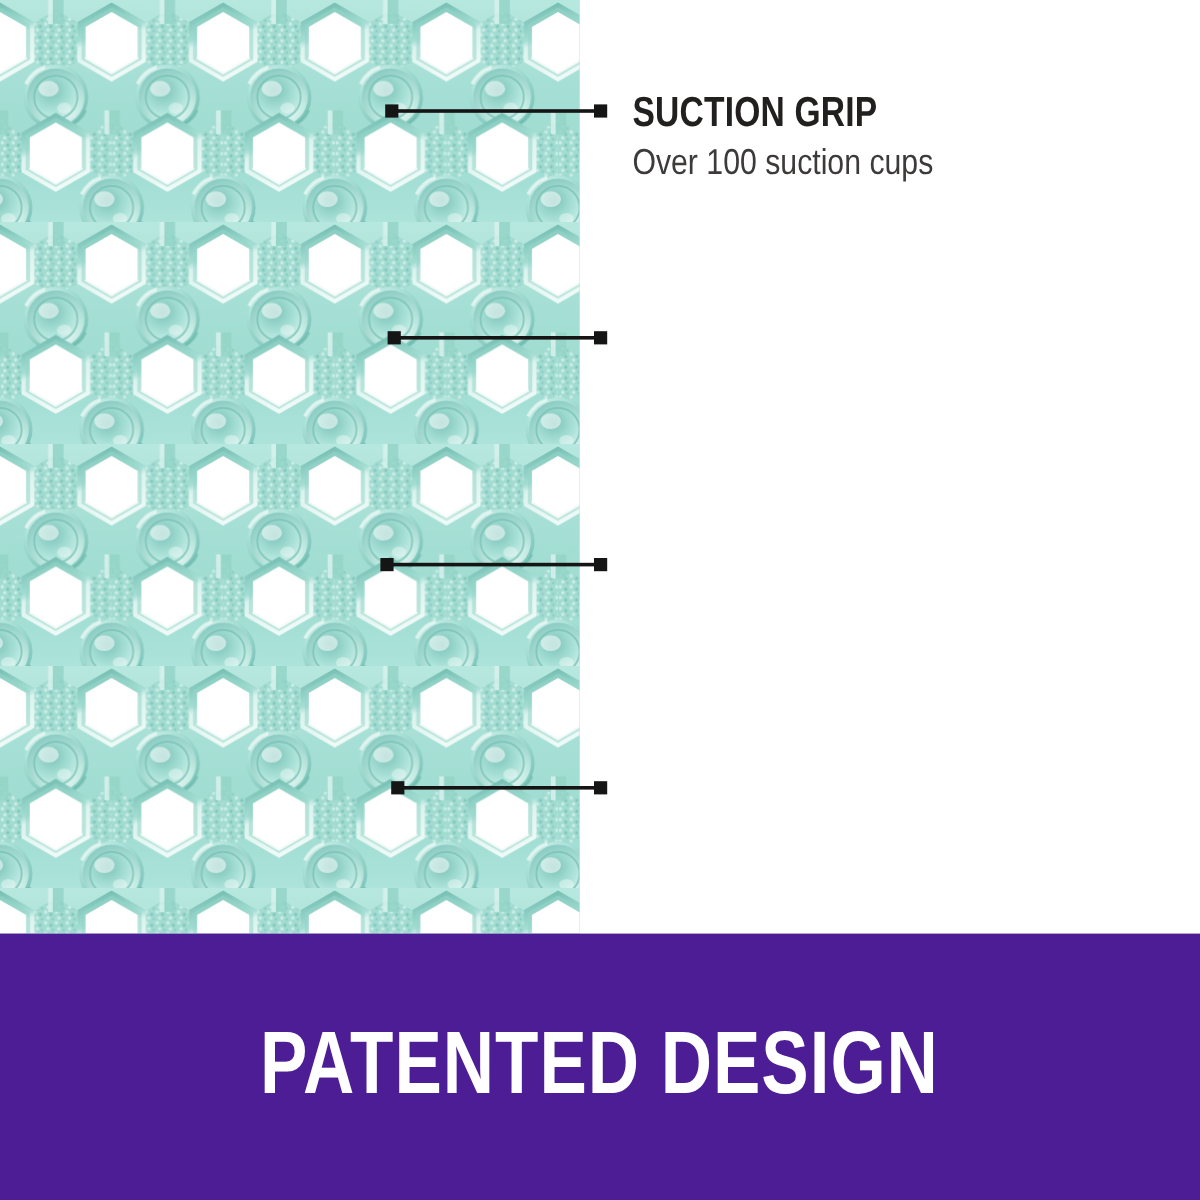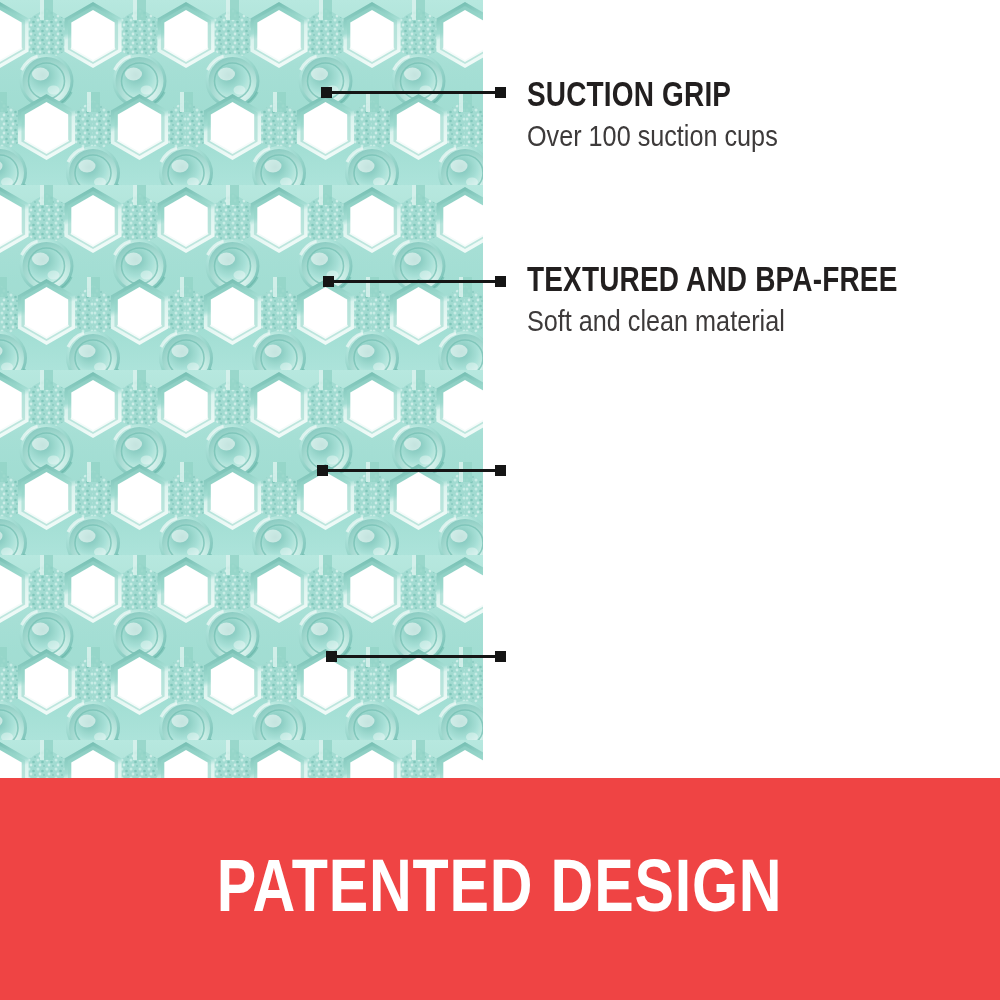--- a/index.html
+++ b/index.html
@@ -81,21 +81,21 @@
   .leader .cap.start { left: 0; }
   .leader .cap.end   { right: 0; }
 
   
   #banner {
     position: absolute;
     left: 0;
     top: 778px;
     width: 1000px;
     height: 222px;
-    background: #ef4444;
+    background: #4c1d95;
   }
   #banner-text {
     position: absolute;
     left: 0;
     top: 0;
     width: 1000px;
     height: 222px;
     display: flex;
     align-items: center;
     justify-content: center;
@@ -241,24 +241,20 @@
     <span class="cap start"></span>
     <span class="rule"></span>
     <span class="cap end"></span>
   </div>
 
   <div class="callout" style="top:76px;">
     <p class="callout-title">SUCTION GRIP</p>
     <p class="callout-sub">Over 100 suction cups</p>
   </div>
 
-  <div class="callout" style="top:261px;">
-    <p class="callout-title">TEXTURED AND BPA-FREE</p>
-    <p class="callout-sub">Soft and clean material</p>
-  </div>
 
 
 
   <div id="banner">
     <div id="banner-text">
       <span>PATENTED DESIGN</span>
     </div>
   </div>
 
 </div>

